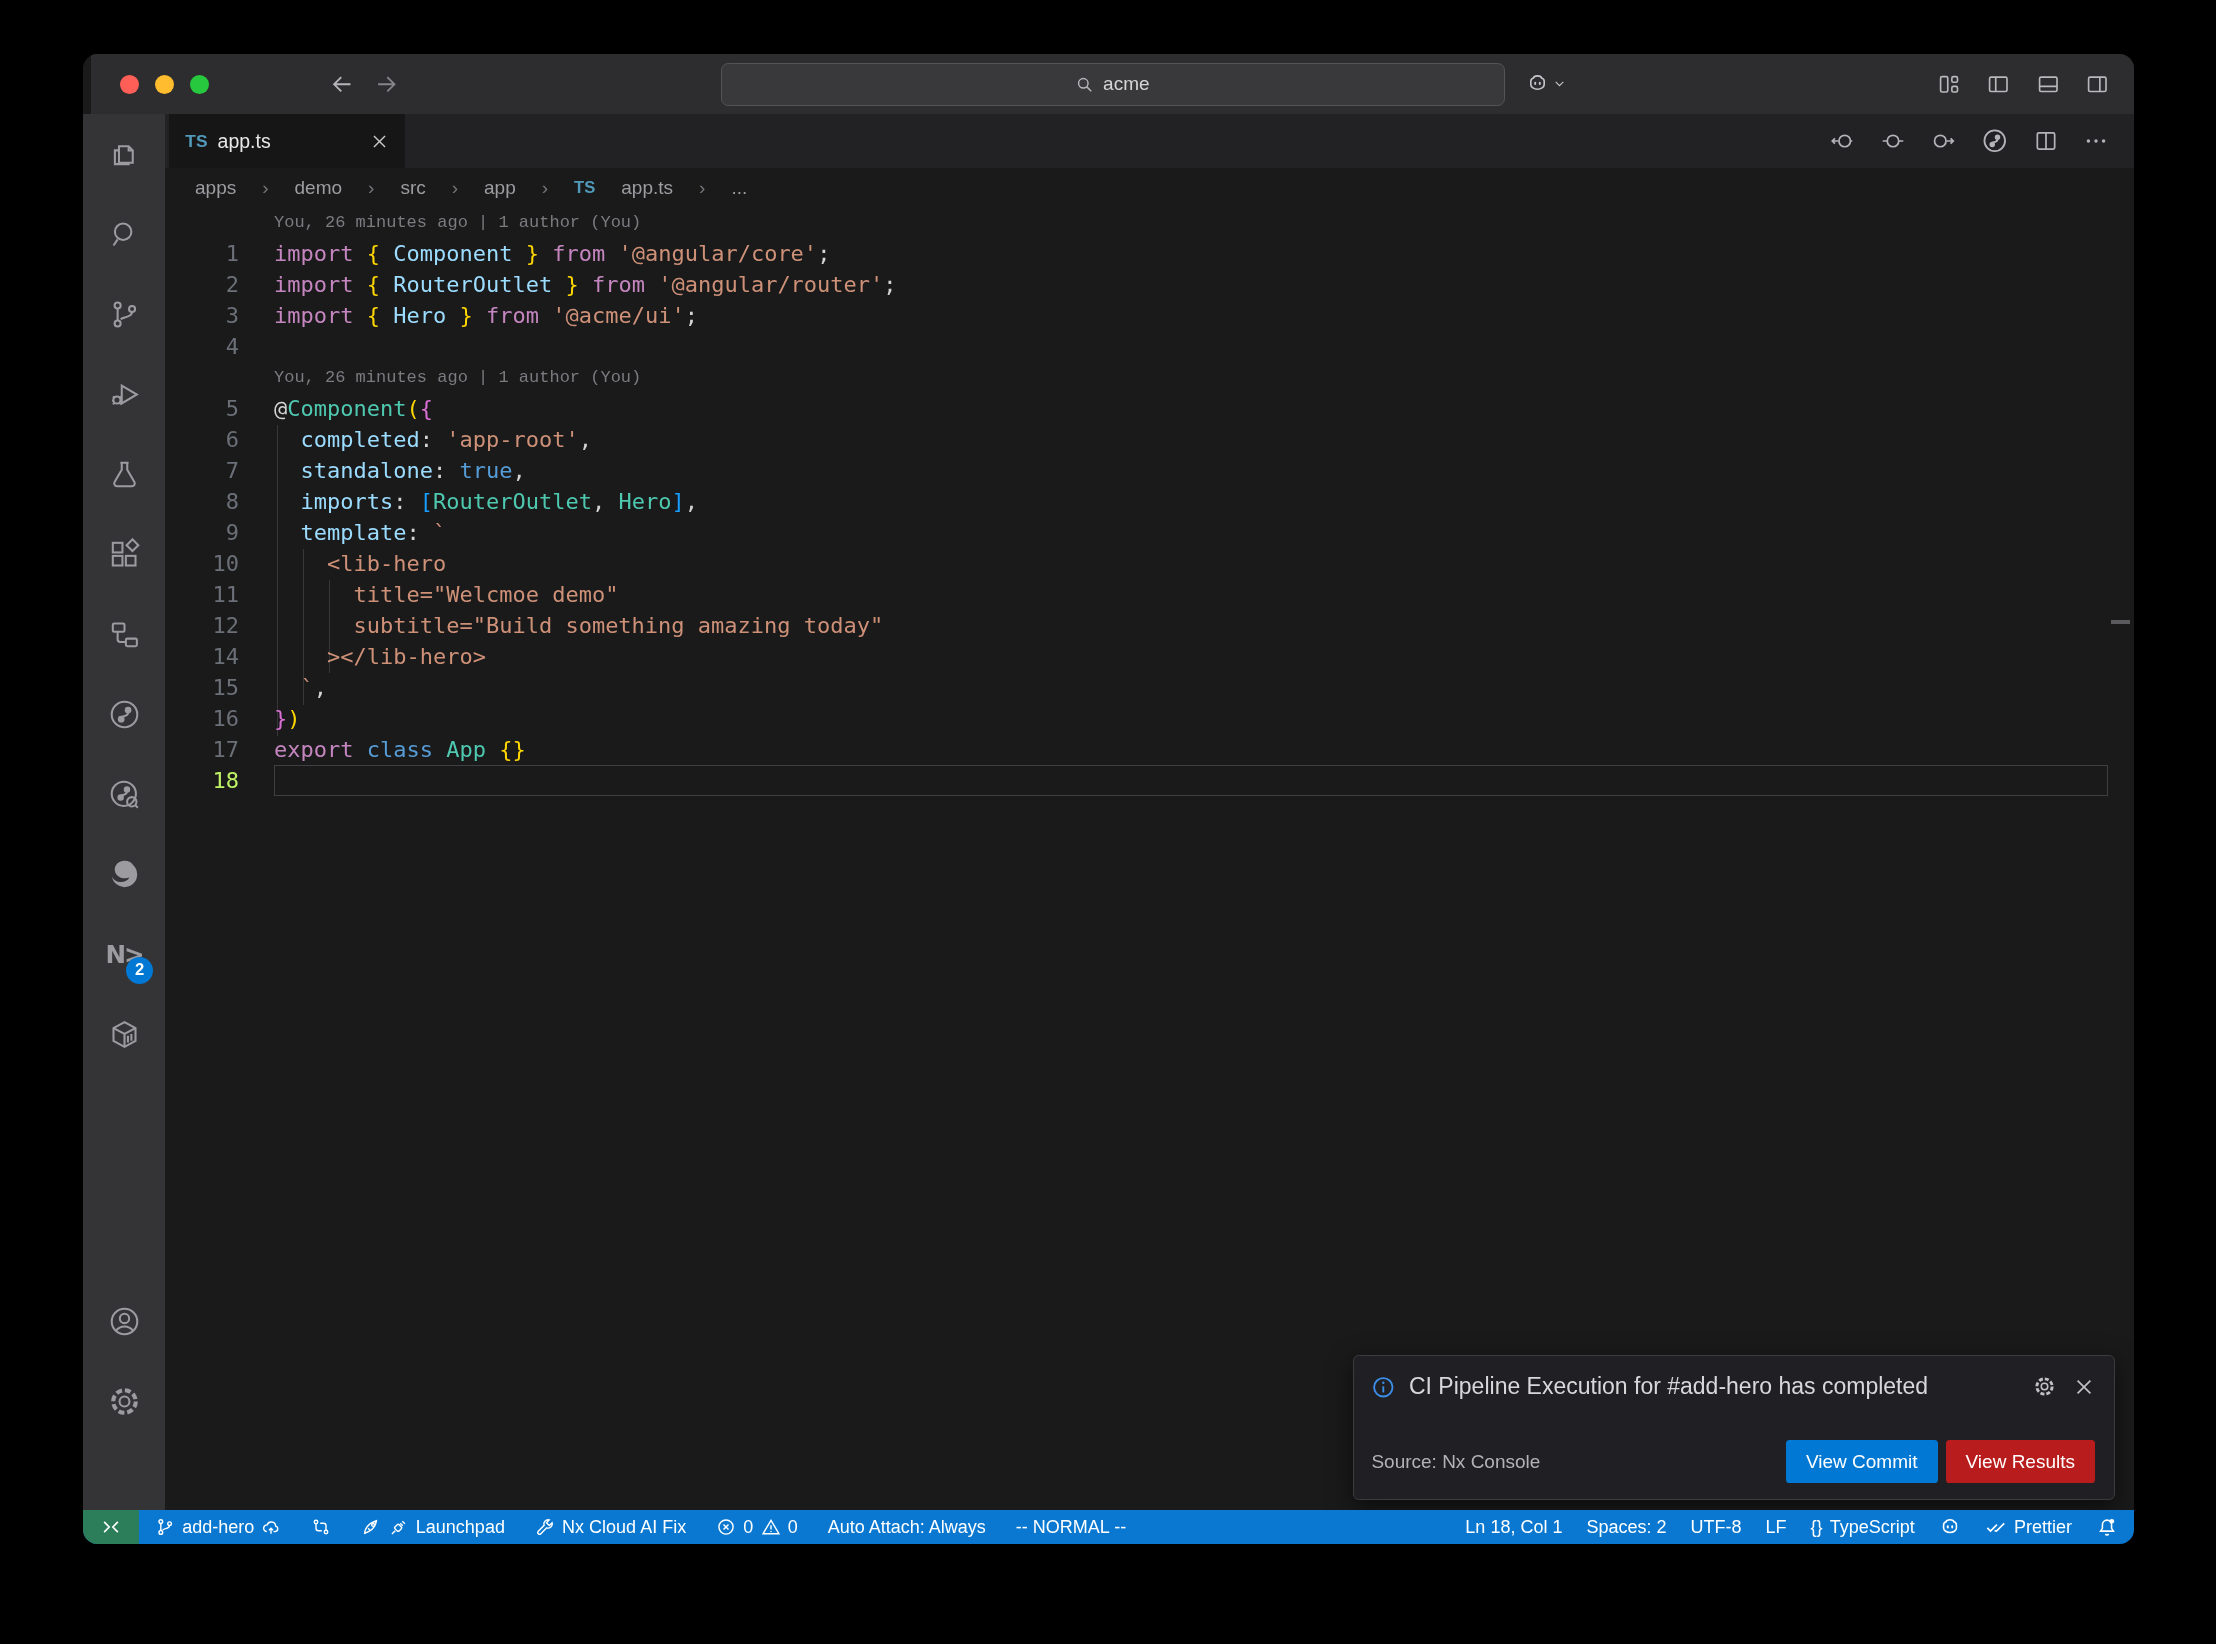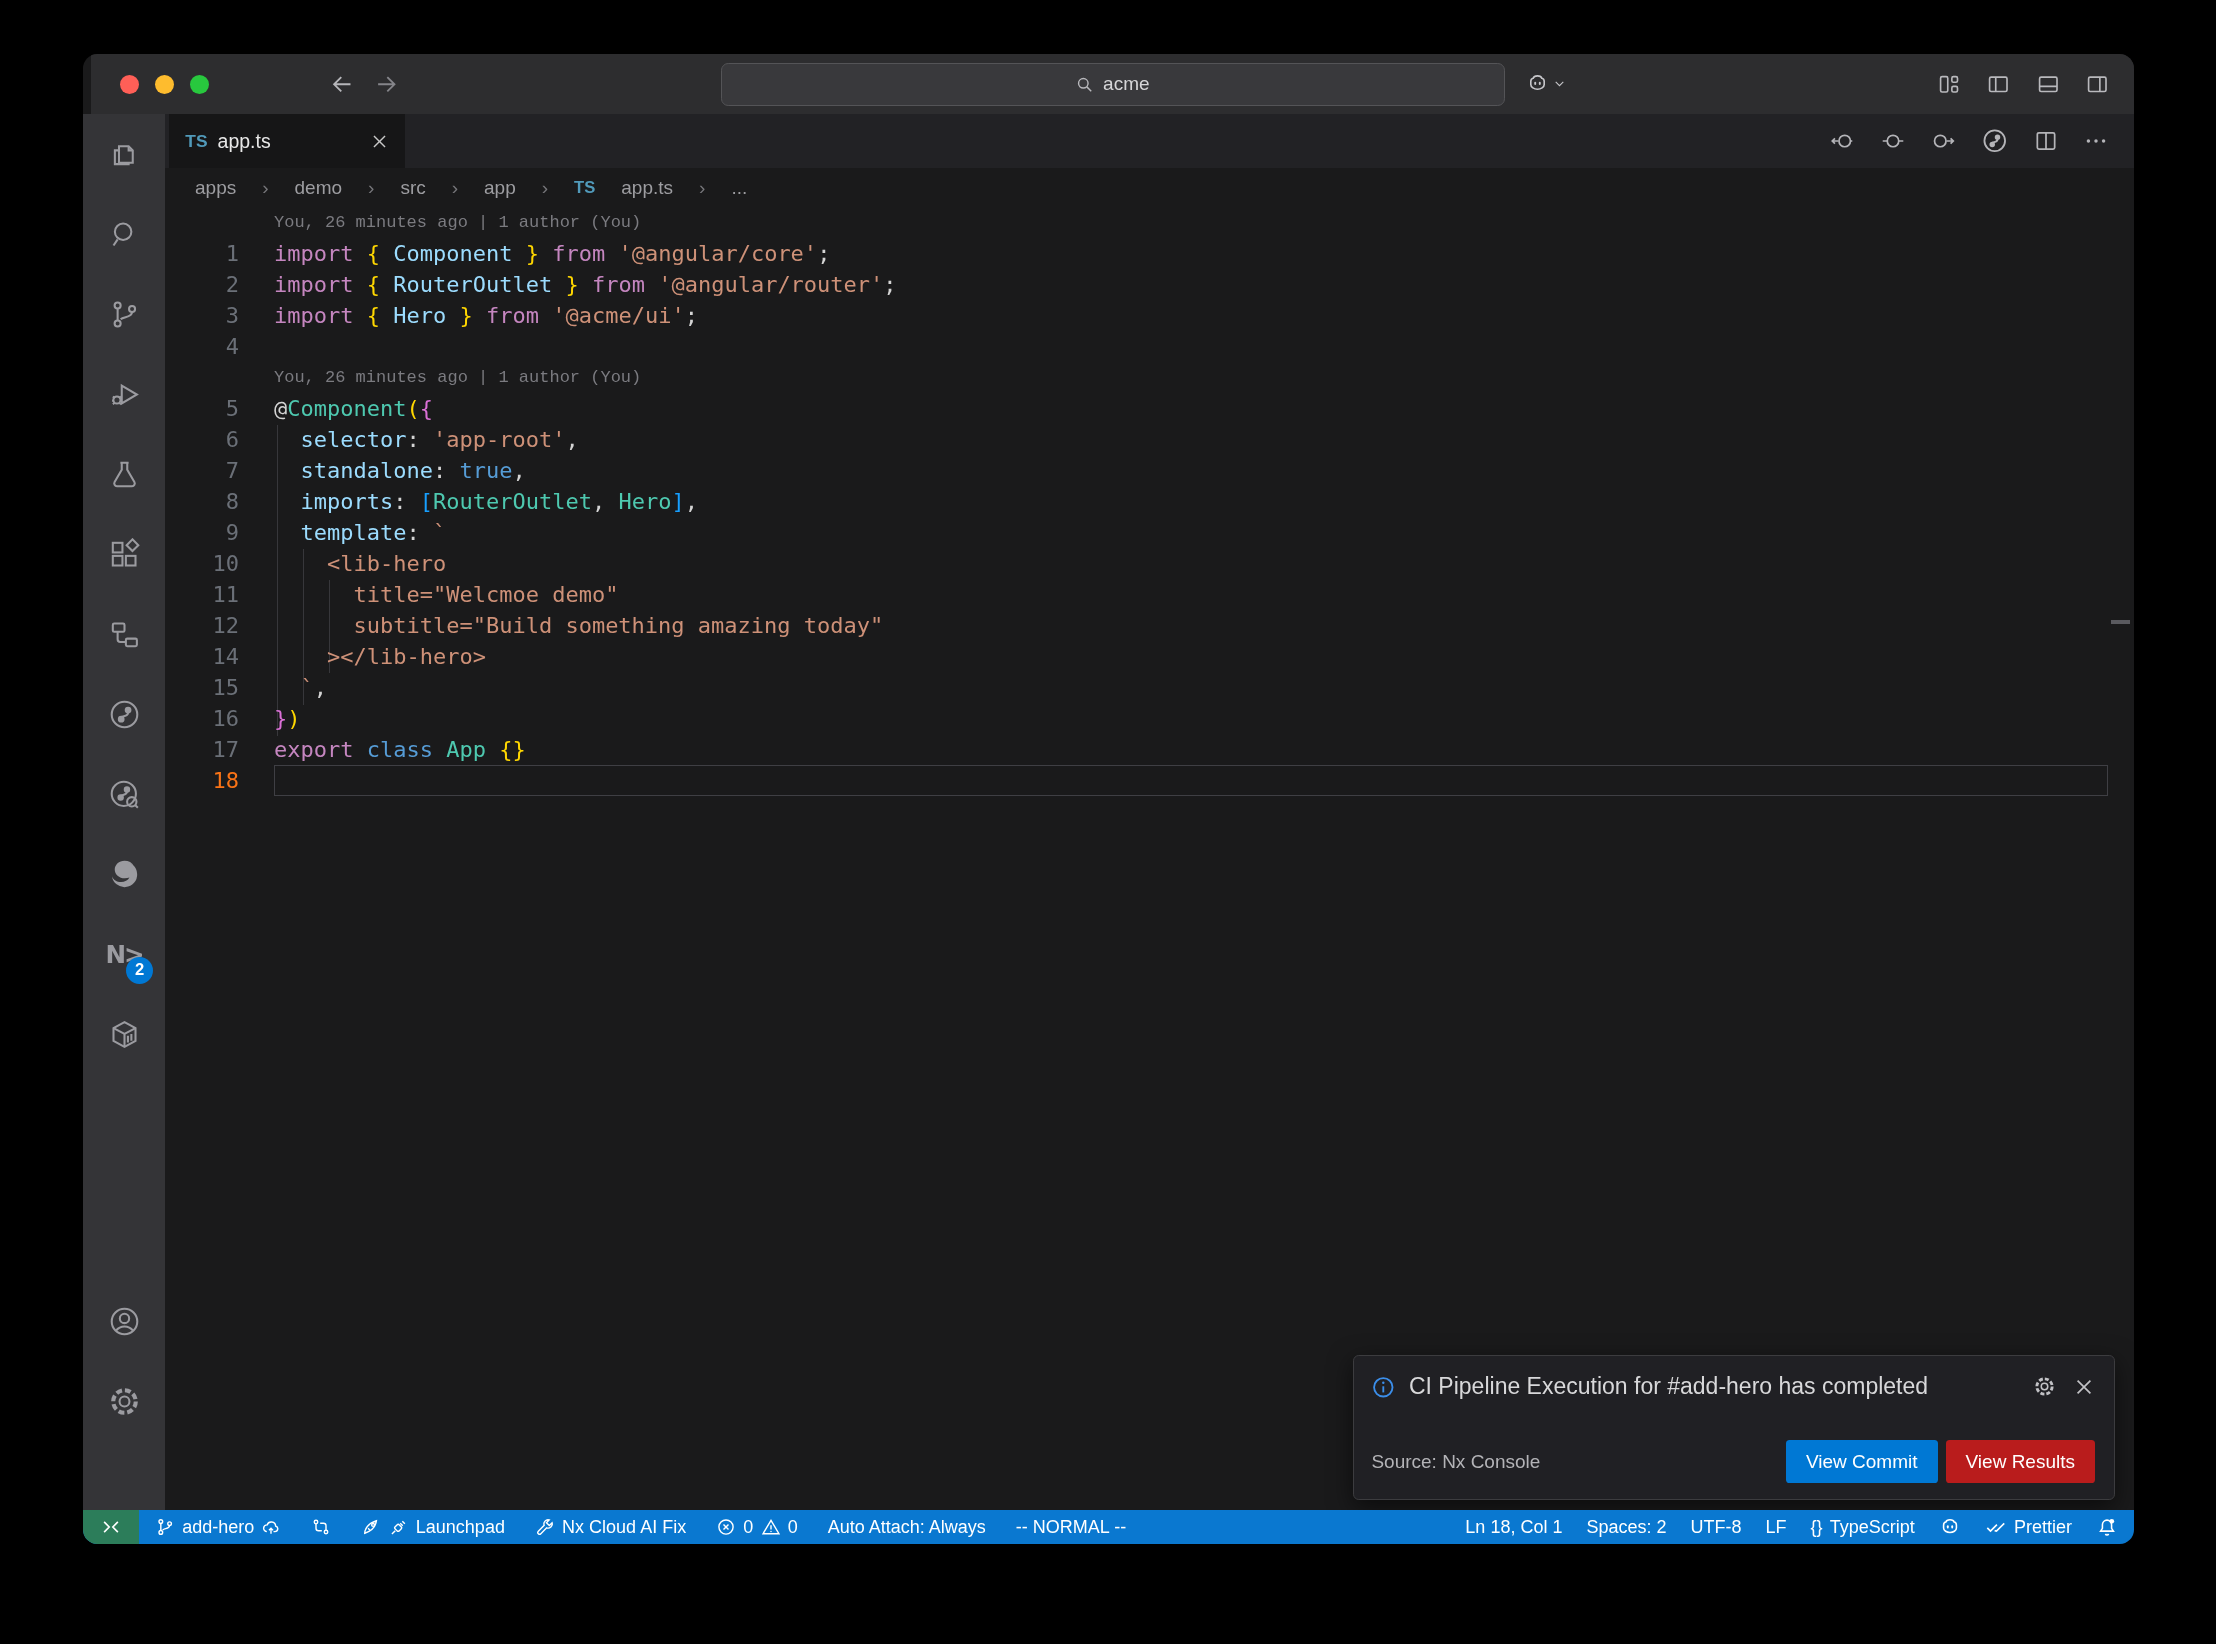--- a/index.html
+++ b/index.html
@@ -41,21 +41,21 @@
   .crumb-sep{color:#76767a;font-size:19px;}
   .crumb-ts{color:#519aba;font-weight:bold;font-size:16.6px;}
   
   .editor{position:absolute;left:0;top:93px;right:0;bottom:0;overflow:hidden;}
   .rows{position:relative;}
   .row{display:flex;height:31px;line-height:31px;position:relative;}
   .gutter{flex:0 0 109px;text-align:right;padding-right:35px;box-sizing:border-box;
           font-family:"DejaVu Sans Mono",monospace;font-size:22px;color:#6b7078;}
   .ltext{font-family:"DejaVu Sans Mono",monospace;font-size:22px;white-space:pre;color:#d4d4d4;}
   .blame-text{font-family:Liberation Mono, monospace;font-size:17px;color:#7b7b80;}
-  .row.current .gutter{color:#f97316;}
+  .row.current .gutter{color:#bef264;}
   .row.current::after{content:'';position:absolute;left:109px;right:26px;top:0;bottom:0;border:0.7px solid #3f3f44;pointer-events:none;}
   .c-kw{color:#C586C0}.c-kw2{color:#569CD6}.c-var{color:#9CDCFE}.c-type{color:#4EC9B0}.c-str{color:#CE9178}
   .c-fg{color:#D4D4D4}.c-b1{color:#FFD700}.c-b2{color:#DA70D6}.c-b3{color:#179FFF}
   .iguide{position:absolute;width:0.7px;background:#37373b;}
   .ruler-mark{position:absolute;right:4.3px;top:413px;width:19px;height:3.6px;background:#5a5a5f;}
   
   .statusbar{position:absolute;left:0;right:0;bottom:0;height:34px;background:#0a78d0;display:flex;align-items:stretch;
              color:#fff;font-size:18px;}
   .sb-remote{width:56px;background:#2c7d5a;display:flex;align-items:center;justify-content:center;color:#fff;}
   .sb-left{display:flex;align-items:center;gap:30px;padding-left:16px;}
@@ -350,21 +350,21 @@
             <div class="row">
               <span class="gutter"></span>
               <span class="ltext blame-text">You, 26 minutes ago | 1 author (You)</span>
             </div>
             <div class="row">
               <span class="gutter">5</span>
               <span class="ltext"><span class="c-fg">@</span><span class="c-type">Component</span><span class="c-b1">(</span><span class="c-b2">{</span></span>
             </div>
             <div class="row">
               <span class="gutter">6</span>
-              <span class="ltext"><span class="c-fg">  </span><span class="c-var">selector</span><span class="c-fg">: </span><span class="c-str">'app-root'</span><span class="c-fg">,</span></span>
+              <span class="ltext"><span class="c-fg">  </span><span class="c-var">completed</span><span class="c-fg">: </span><span class="c-str">'app-root'</span><span class="c-fg">,</span></span>
             </div>
             <div class="row">
               <span class="gutter">7</span>
               <span class="ltext"><span class="c-fg">  </span><span class="c-var">standalone</span><span class="c-fg">: </span><span class="c-kw2">true</span><span class="c-fg">,</span></span>
             </div>
             <div class="row">
               <span class="gutter">8</span>
               <span class="ltext"><span class="c-fg">  </span><span class="c-var">imports</span><span class="c-fg">: </span><span class="c-b3">[</span><span class="c-type">RouterOutlet</span><span class="c-fg">, </span><span class="c-type">Hero</span><span class="c-b3">]</span><span class="c-fg">,</span></span>
             </div>
             <div class="row">

